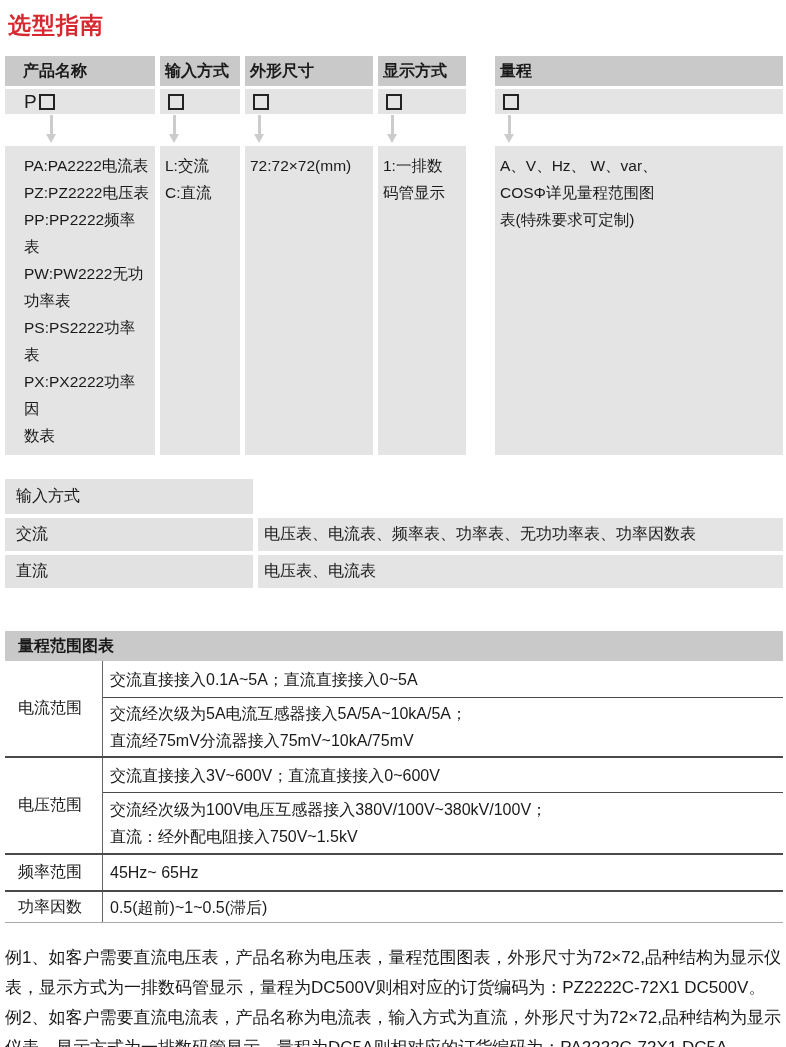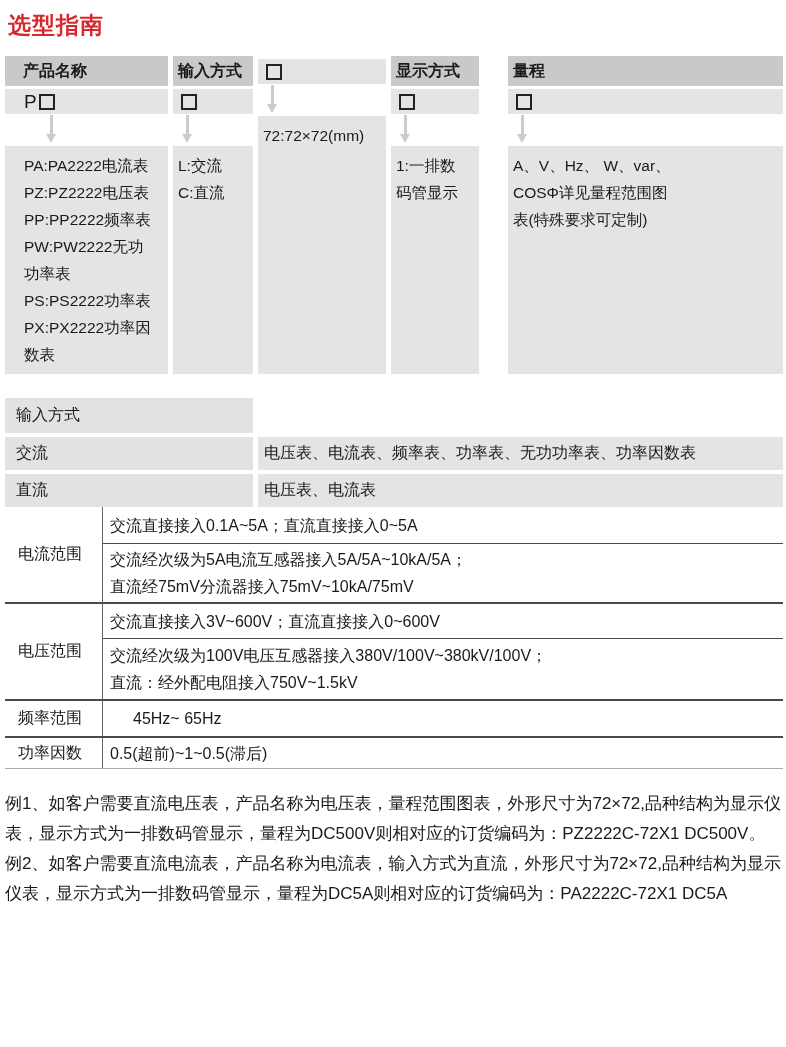--- a/index.html
+++ b/index.html
@@ -19,21 +19,21 @@
     color: #d7282f;
     font-size: 23px;
     font-weight: bold;
     margin: 2px 0 0 3px;
     letter-spacing: 1px;
   }
 
   
   .sel-table { display: flex; gap: 5px; margin-top: 15px; align-items: stretch; }
   .sel-col { display: flex; flex-direction: column; }
-  .w0 { width: 163px; } .w1 { width: 80px; } .w2 { width: 128px; }
+  .w0 { width: 150px; } .w1 { width: 80px; } .w2 { width: 128px; }
   .w3 { width: 92px; } .w4 { width: 88px; } .w5 { flex: 1; padding-left: 24px; }
   .sel-header {
     height: 30px; background: #c9c9c9; font-weight: bold; font-size: 16px;
     display: flex; align-items: center; padding-left: 5px; flex-shrink: 0;
   }
   .first .sel-header { padding-left: 18px; }
   .sel-box-row {
     height: 25px; margin-top: 3px; background: #e4e4e4;
     display: flex; align-items: center; padding-left: 6px;
     font-size: 19px; flex-shrink: 0;
@@ -80,21 +80,21 @@
     display: flex; align-items: center; padding-left: 13px;
   }
   .rcontent { flex: 1; display: flex; flex-direction: column; }
   .rrow {
     display: flex; align-items: center; padding-left: 7px;
     white-space: pre-line; line-height: 27px;
   }
   .rrow + .rrow { border-top: 1px solid #4a4a4a; }
   .h36 { height: 36px; } .h59 { height: 59px; }
   .h34 { height: 34px; } .h61 { height: 61px; }
-  .h35 { height: 35px; margin-left: 23px; } .h30 { height: 30px; }
+  .h35 { height: 35px; } .h30 { height: 30px; }
 
   
   .notes { margin-top: 20px; font-size: 17px; line-height: 30px; padding-right: 1px; }
   .notes p { margin: 0; }
 </style>
 </head>
 <body>
 
 <div class="page">
 
@@ -128,20 +128,21 @@
         <span class="cbox"></span>
       </div>
       <div class="arrow-zone">
           <span class="arrow"></span>
         </div>
       <div class="sel-content">L:交流
 C:直流</div>
     </div>
 
     <div class="sel-col w2">
+      <div class="sel-header">外形尺寸</div>
       <div class="sel-box-row">
         <span></span>
         <span class="cbox"></span>
       </div>
       <div class="arrow-zone">
           <span class="arrow"></span>
         </div>
       <div class="sel-content">72:72×72(mm)</div>
     </div>
 
@@ -182,20 +183,21 @@
     <div class="t2-row t2-data">
       <div class="t2-c1">交流</div>
       <div class="t2-c2">电压表、电流表、频率表、功率表、无功功率表、功率因数表</div>
     </div>
     <div class="t2-row t2-data">
       <div class="t2-c1">直流</div>
       <div class="t2-c2">电压表、电流表</div>
     </div>
   </div>
 
+  <div class="banner">量程范围图表</div>
   <div class="range">
 
     <div class="rgroup">
       <div class="rlabel">电流范围</div>
       <div class="rcontent">
         <div class="rrow h36">交流直接接入0.1A~5A；直流直接接入0~5A</div>
         <div class="rrow h59">交流经次级为5A电流互感器接入5A/5A~10kA/5A；
 直流经75mV分流器接入75mV~10kA/75mV</div>
       </div>
     </div>

